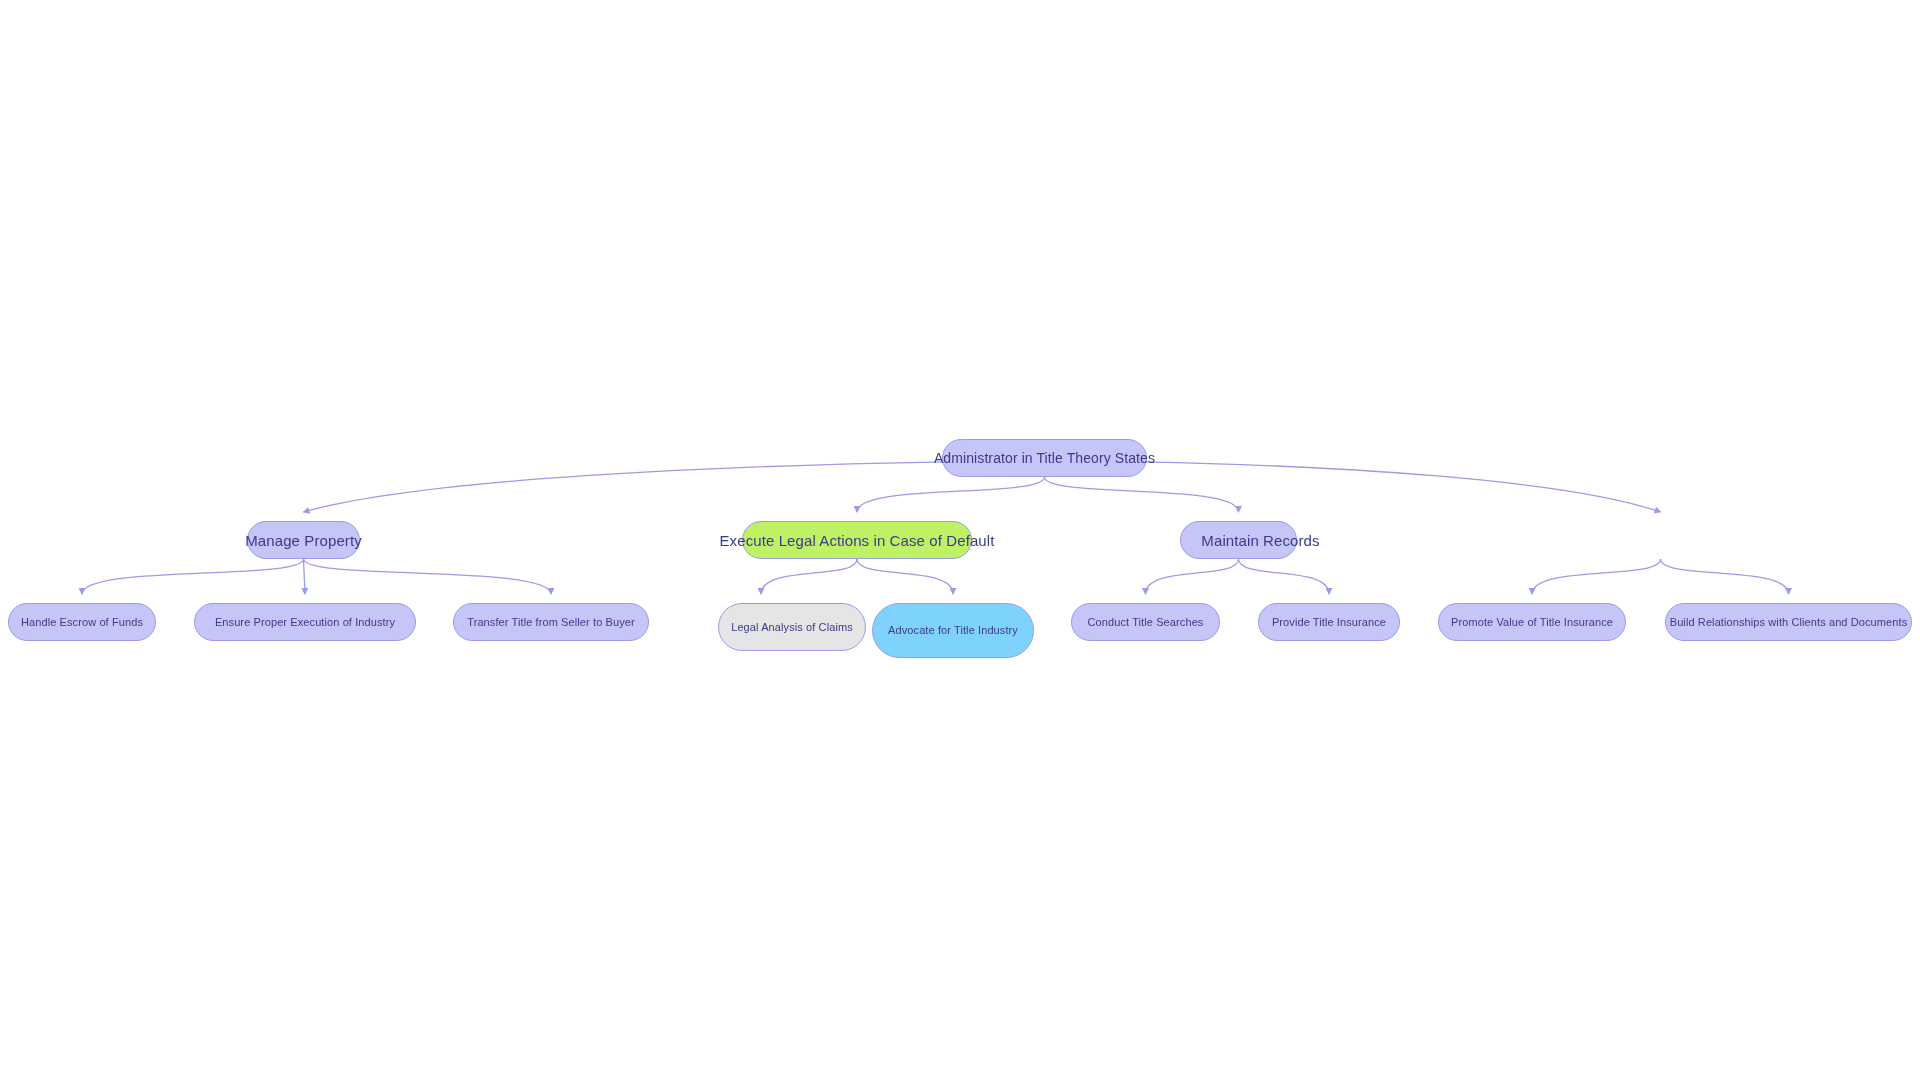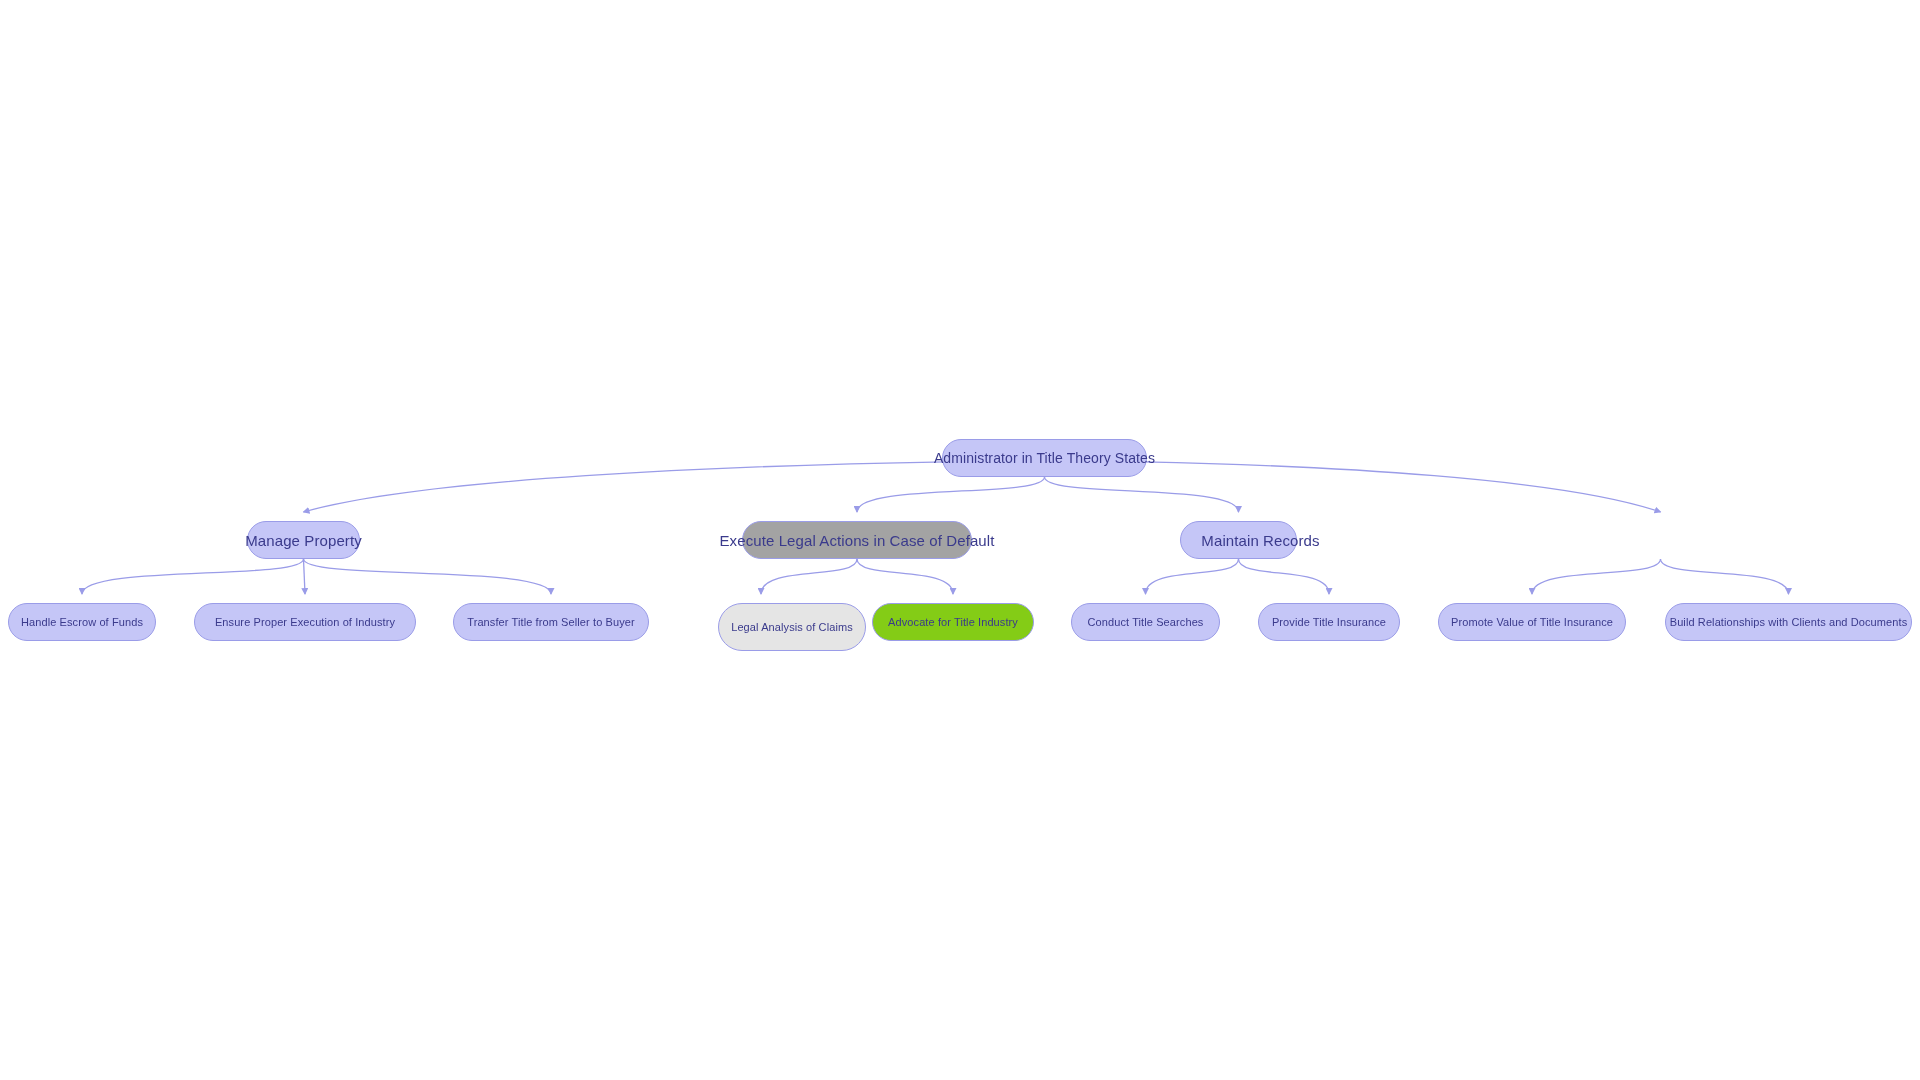--- a/index.html
+++ b/index.html
@@ -82,39 +82,39 @@
       <path d="M 1660.5 559 C 1660.5 580.5, 1532 564.5, 1532 594" fill="none" stroke="#9a9ce8" stroke-width="1.3" marker-end="url(#arrowhead)"></path>
       <path d="M 1660.5 559 C 1660.5 580.5, 1788.5 564.5, 1788.5 594" fill="none" stroke="#9a9ce8" stroke-width="1.3" marker-end="url(#arrowhead)"></path>
     </svg>
   <div id="node-layer">
       <div class="node level-0" style="left: 942px; top: 439px; width: 205px; height: 38px; background: rgb(197, 198, 247); border-color: rgb(154, 156, 232);">
         <span class="node-label" style="color: rgb(58, 58, 140);">Administrator in Title Theory States</span>
       </div>
       <div class="node level-1" style="left: 247px; top: 521px; width: 113px; height: 38px; background: rgb(197, 198, 247); border-color: rgb(154, 156, 232);">
         <span class="node-label" style="color: rgb(58, 58, 140);">Manage Property</span>
       </div>
-      <div class="node level-1" style="left: 742px; top: 521px; width: 230px; height: 38px; background: #a3a3a3; border-color: rgb(154, 156, 232);">
+      <div class="node level-1" style="left: 742px; top: 521px; width: 230px; height: 38px; background: #bef264; border-color: rgb(154, 156, 232);">
         <span class="node-label" style="color: rgb(58, 58, 140);">Execute Legal Actions in Case of Default</span>
       </div>
       <div class="node level-1" style="left: 1180px; top: 521px; width: 117px; height: 38px; background: rgb(197, 198, 247); border-color: rgb(154, 156, 232);">
         <span class="node-label" style="color: rgb(58, 58, 140); margin-left: 44px;">Maintain Records</span>
       </div>
       <div class="node level-2" style="left: 8px; top: 603px; width: 148px; height: 38px; background: rgb(197, 198, 247); border-color: rgb(154, 156, 232);">
         <span class="node-label" style="color: rgb(58, 58, 140);">Handle Escrow of Funds</span>
       </div>
       <div class="node level-2" style="left: 194px; top: 603px; width: 222px; height: 38px; background: rgb(197, 198, 247); border-color: rgb(154, 156, 232);">
         <span class="node-label" style="color: rgb(58, 58, 140);">Ensure Proper Execution of Industry</span>
       </div>
       <div class="node level-2" style="left: 453px; top: 603px; width: 196px; height: 38px; background: rgb(197, 198, 247); border-color: rgb(154, 156, 232);">
         <span class="node-label" style="color: rgb(58, 58, 140);">Transfer Title from Seller to Buyer</span>
       </div>
       <div class="node level-2" style="left: 687px; top: 603px; width: 148px; height: 48px; background: #e5e5e5; border-color: rgb(154, 156, 232); margin-left: 31px;">
         <span class="node-label" style="color: rgb(58, 58, 140);">Legal Analysis of Claims</span>
       </div>
-      <div class="node level-2" style="left: 872px; top: 603px; width: 162px; height: 38px; background: #84cc16; border-color: rgb(154, 156, 232);">
+      <div class="node level-2" style="left: 872px; top: 603px; width: 162px; height: 55px; background: #7dd3fc; border-color: rgb(154, 156, 232);">
         <span class="node-label" style="color: rgb(58, 58, 140);">Advocate for Title Industry</span>
       </div>
       <div class="node level-2" style="left: 1071px; top: 603px; width: 149px; height: 38px; background: rgb(197, 198, 247); border-color: rgb(154, 156, 232);">
         <span class="node-label" style="color: rgb(58, 58, 140);">Conduct Title Searches</span>
       </div>
       <div class="node level-2" style="left: 1258px; top: 603px; width: 142px; height: 38px; background: rgb(197, 198, 247); border-color: rgb(154, 156, 232);">
         <span class="node-label" style="color: rgb(58, 58, 140);">Provide Title Insurance</span>
       </div>
       <div class="node level-2" style="left: 1438px; top: 603px; width: 188px; height: 38px; background: rgb(197, 198, 247); border-color: rgb(154, 156, 232);">
         <span class="node-label" style="color: rgb(58, 58, 140);">Promote Value of Title Insurance</span>

